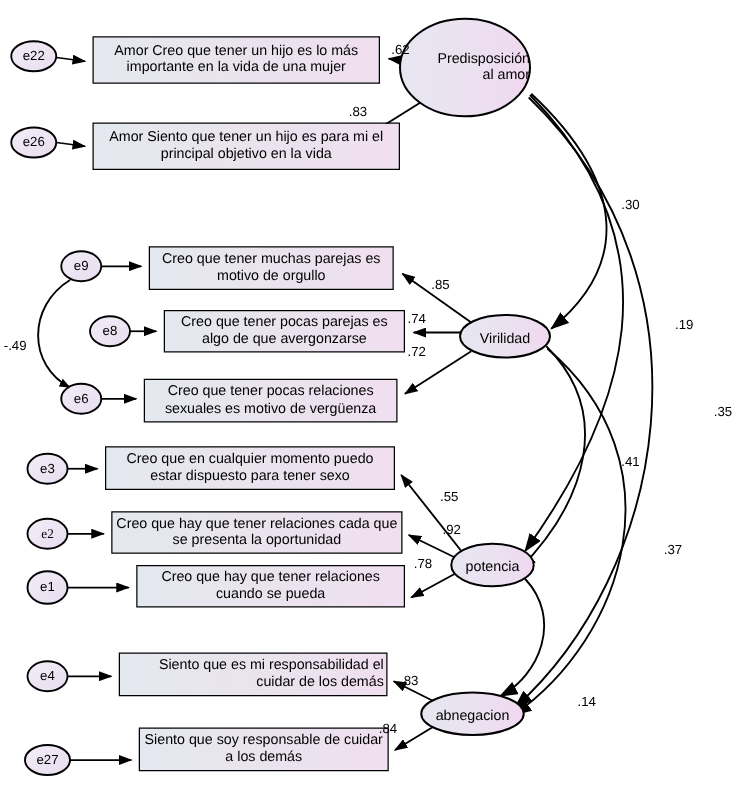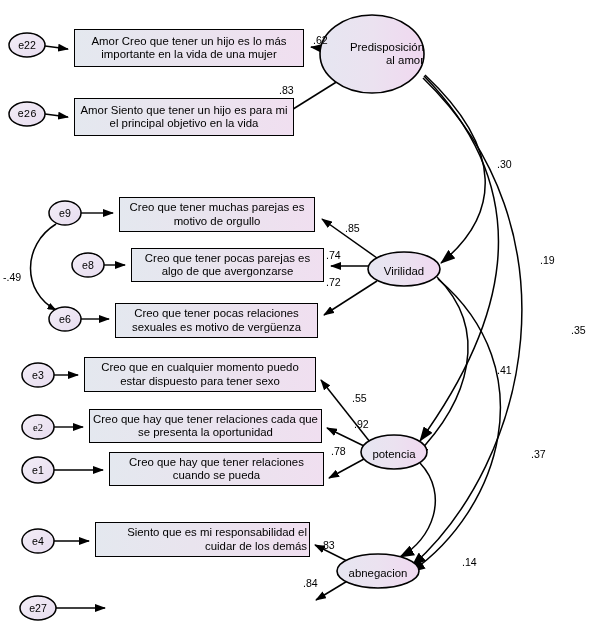--- a/index.html
+++ b/index.html
@@ -157,39 +157,40 @@
       <ellipse cx="65" cy="319" rx="16" ry="12" fill="url(#circg)"></ellipse>
       <ellipse cx="38" cy="375" rx="16" ry="12" fill="url(#circg)"></ellipse>
       <ellipse cx="38" cy="427" rx="16" ry="12" fill="url(#circg)"></ellipse>
       <ellipse cx="38" cy="470" rx="16" ry="13" fill="url(#circg)"></ellipse>
       <ellipse cx="38" cy="541" rx="16" ry="12" fill="url(#circg)"></ellipse>
       <ellipse cx="38" cy="608" rx="18" ry="12" fill="url(#circg)"></ellipse>
     </g>
   </svg>
 
   <div class="ind-box" style="left:74px;  top:29px;  width:230px; height:38px;">Amor Creo que tener un hijo es lo más importante  en la vida de una mujer</div>
-  <div class="ind-box" style="left:74px;  top:98px;  width:220px; height:38px;">Amor Siento que tener un hijo es para mi el principal objetivo en la vida</div>
+  <div class="ind-box" style="left:74px;  top:98px;  width:246px; height:38px;">Amor Siento que tener un hijo es para mi el principal objetivo en la vida</div>
   <div class="ind-box" style="left:119px; top:197px; width:196px; height:35px;">Creo que tener muchas parejas es motivo de orgullo</div>
   <div class="ind-box" style="left:131px; top:248px; width:193px; height:34px;">Creo que tener pocas parejas es algo de que avergonzarse</div>
   <div class="ind-box" style="left:115px; top:303px; width:203px; height:35px;">Creo que tener pocas relaciones sexuales es motivo de vergüenza</div>
   <div class="ind-box" style="left:84px;  top:357px; width:232px; height:35px;">Creo que en cualquier momento puedo estar dispuesto para tener sexo</div>
   <div class="ind-box" style="left:89px;  top:409px; width:233px; height:34px;">Creo que hay que tener relaciones cada que se presenta la oportunidad</div>
   <div class="ind-box" style="left:109px; top:452px; width:215px; height:34px;">Creo que hay que tener relaciones cuando se pueda</div>
   <div class="ind-box" style="left:95px;  top:522px; width:215px; height:35px;text-align:right;">Siento que es mi responsabilidad el cuidar de los demás</div>
+  <div class="ind-box" style="left:111px; top:582px; width:200px; height:35px;">Siento que soy responsable de cuidar a los demás</div>
 
   <div class="lat-label" style="left:320px; top:36px; width:104px; height:36px; flex-direction:column;">
     <span>Predisposición</span>
     <span>al amor</span>
   </div>
   <div class="lat-label" style="left:368px; top:260px; width:72px; height:18px;">Virilidad</div>
   <div class="lat-label" style="left:361px; top:443px; width:66px; height:18px;">potencia</div>
   <div class="lat-label" style="left:337px; top:562px; width:82px; height:18px;">abnegacion</div>
 
   <div class="err-label" style="left:9px;  top:34px;  width:36px; height:22px;">e22</div>
-  <div class="err-label" style="left:9px;  top:103px; width:36px; height:22px;font-family:Liberation Mono, monospace;">e26</div>
+  <div class="err-label" style="left:9px;  top:103px; width:36px; height:22px;">e26</div>
   <div class="err-label" style="left:49px; top:202px; width:32px; height:22px;">e9</div>
   <div class="err-label" style="left:72px; top:254px; width:32px; height:22px;">e8</div>
   <div class="err-label" style="left:49px; top:308px; width:32px; height:22px;">e6</div>
   <div class="err-label" style="left:22px; top:364px; width:32px; height:22px;">e3</div>
   <div class="err-label" style="left:22px; top:416px; width:32px; height:22px;font-family:Liberation Serif, serif;">e2</div>
   <div class="err-label" style="left:22px; top:459px; width:32px; height:22px;">e1</div>
   <div class="err-label" style="left:22px; top:530px; width:32px; height:22px;">e4</div>
   <div class="err-label" style="left:20px; top:597px; width:36px; height:22px;">e27</div>
 
   <div class="path-val" style="left:313px; top:34px;">.62</div>
@@ -201,16 +202,16 @@
   <div class="path-val" style="left:354px; top:418px;">.92</div>
   <div class="path-val" style="left:331px; top:445px;">.78</div>
   <div class="path-val" style="left:320px; top:539px;">.83</div>
   <div class="path-val" style="left:303px; top:577px;">.84</div>
 
   <div class="path-val" style="left:3px;   top:271px;">-.49</div>
   <div class="path-val" style="left:497px; top:158px;">.30</div>
   <div class="path-val" style="left:540px; top:254px;">.19</div>
   <div class="path-val" style="left:571px; top:324px;">.35</div>
   <div class="path-val" style="left:497px; top:364px;">.41</div>
-  <div class="path-val" style="left:531px; top:434px;margin-top:14px;">.37</div>
+  <div class="path-val" style="left:531px; top:434px;">.37</div>
   <div class="path-val" style="left:462px; top:517px;margin-top:39px;">.14</div>
 
 </div>
 
 </body></html>

